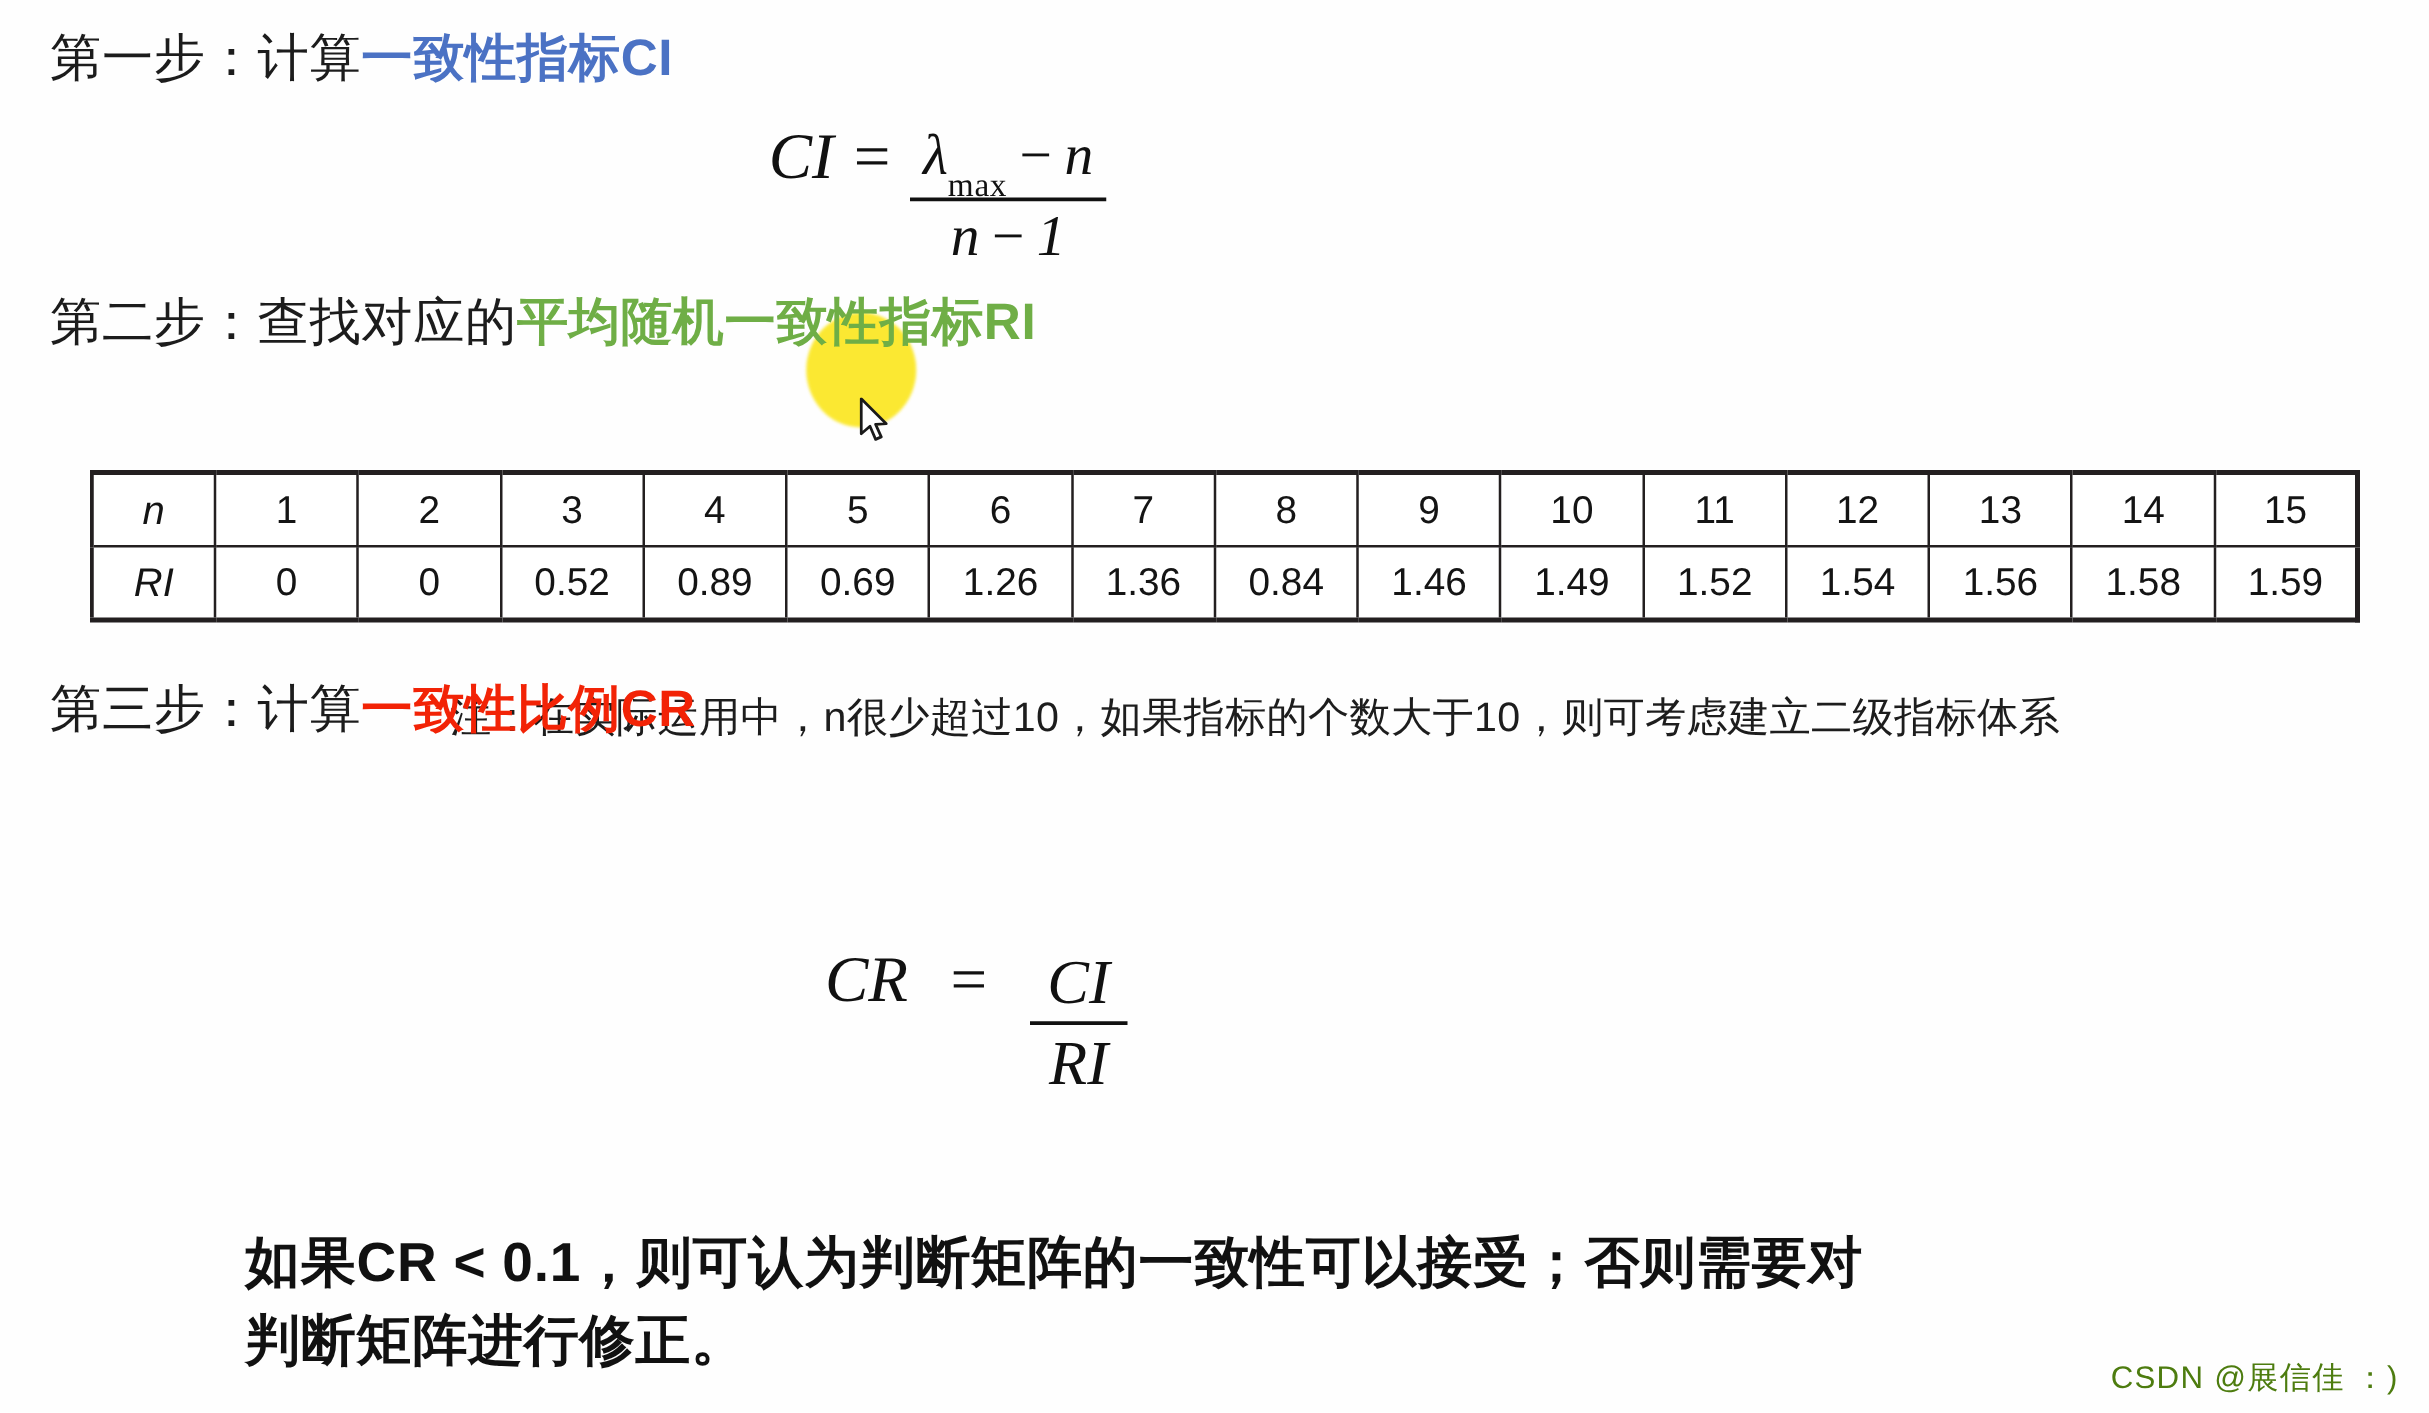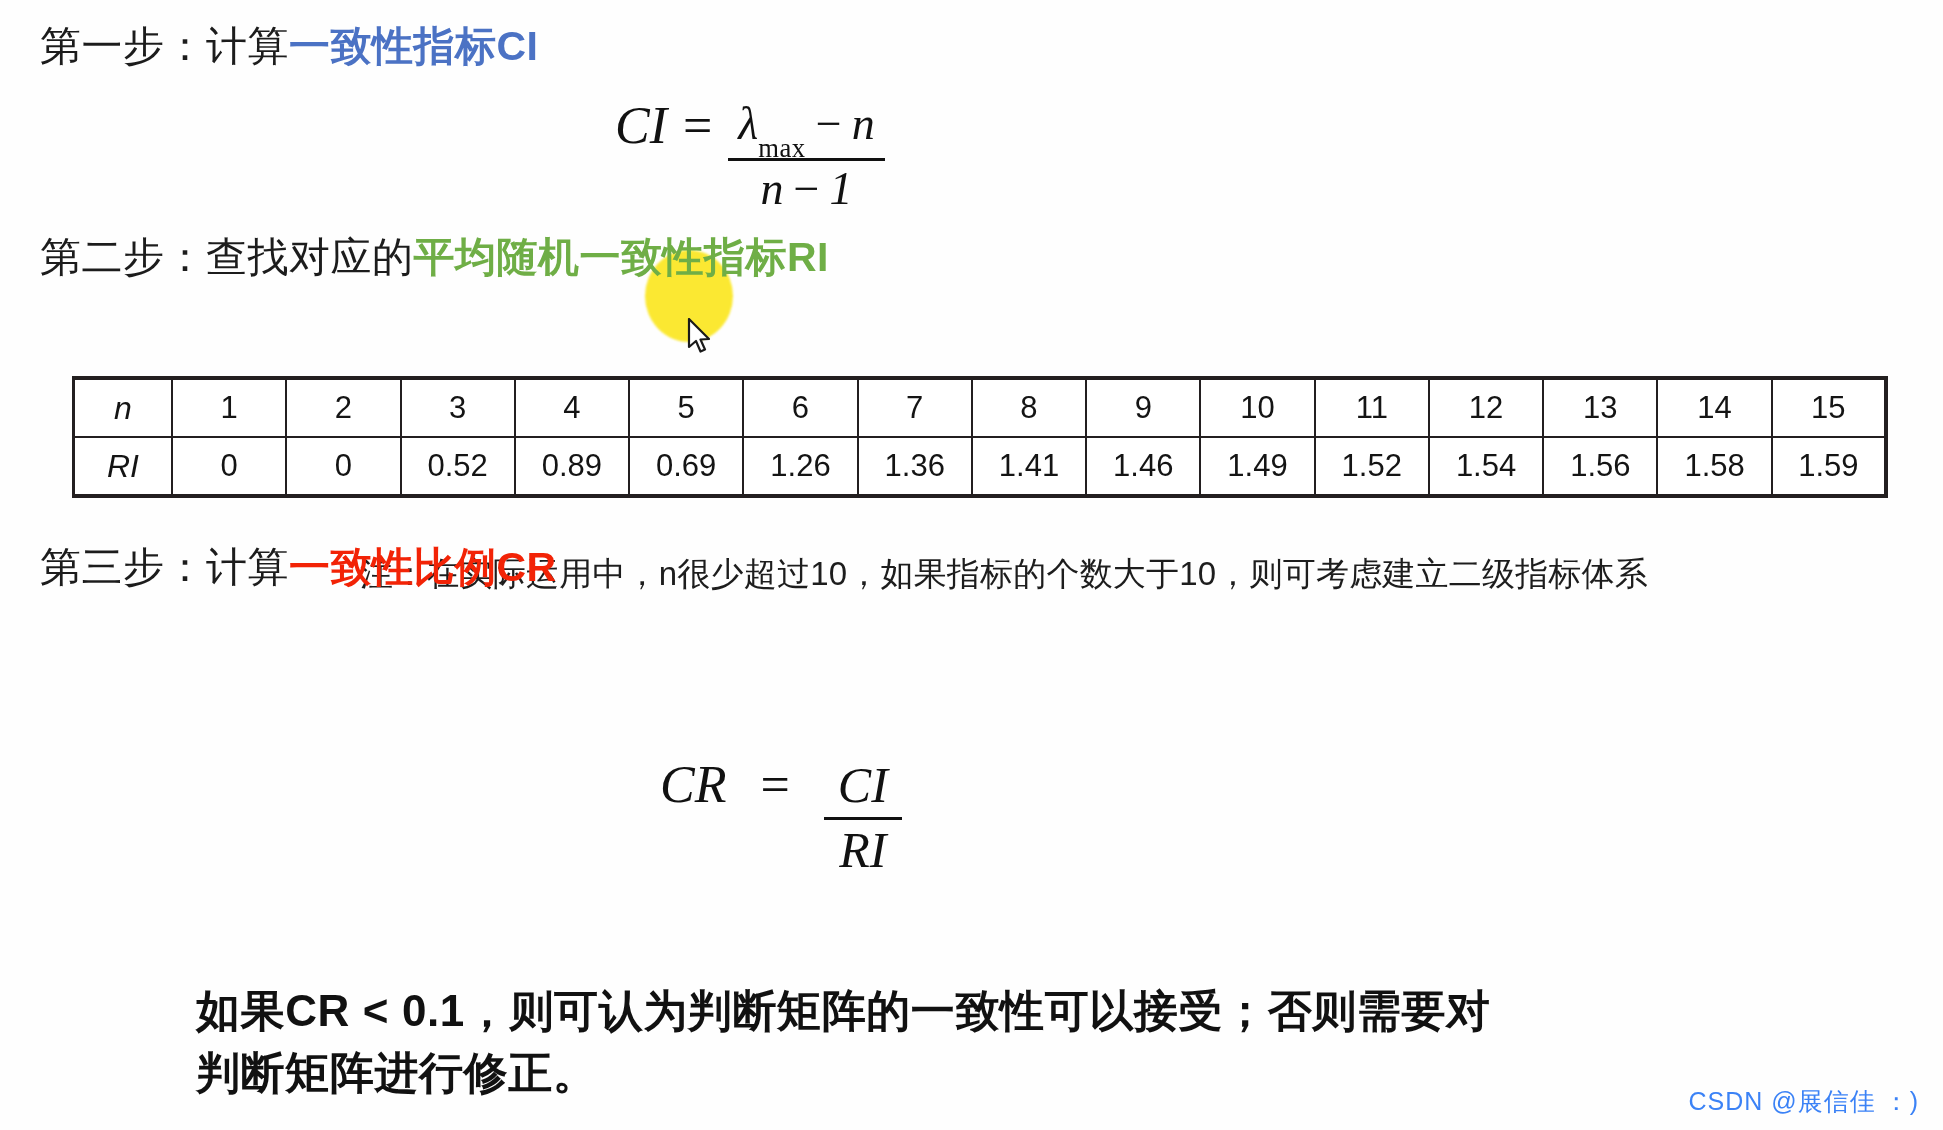--- a/index.html
+++ b/index.html
@@ -171,21 +171,21 @@
 
   
   #step2 { z-index: 4; }
 
   
   #watermark {
     position: absolute;
     right: 24px;
     bottom: 12px;
     font-size: 25px;
-    color: #3b82f6;
+    color: #4d7c0f;
     letter-spacing: 1px;
     white-space: nowrap;
   }
 </style>
 </head>
 <body>
 
 <div class="slide">
 
   <div class="step-line" id="step1">
@@ -233,21 +233,21 @@
       </tr>
       <tr>
         <td class="rowhead">RI</td>
         <td>0</td>
         <td>0</td>
         <td>0.52</td>
         <td>0.89</td>
         <td>0.69</td>
         <td>1.26</td>
         <td>1.36</td>
-        <td>1.41</td>
+        <td>0.84</td>
         <td>1.46</td>
         <td>1.49</td>
         <td>1.52</td>
         <td>1.54</td>
         <td>1.56</td>
         <td>1.58</td>
         <td>1.59</td>
       </tr>
     </tbody>
   </table>

